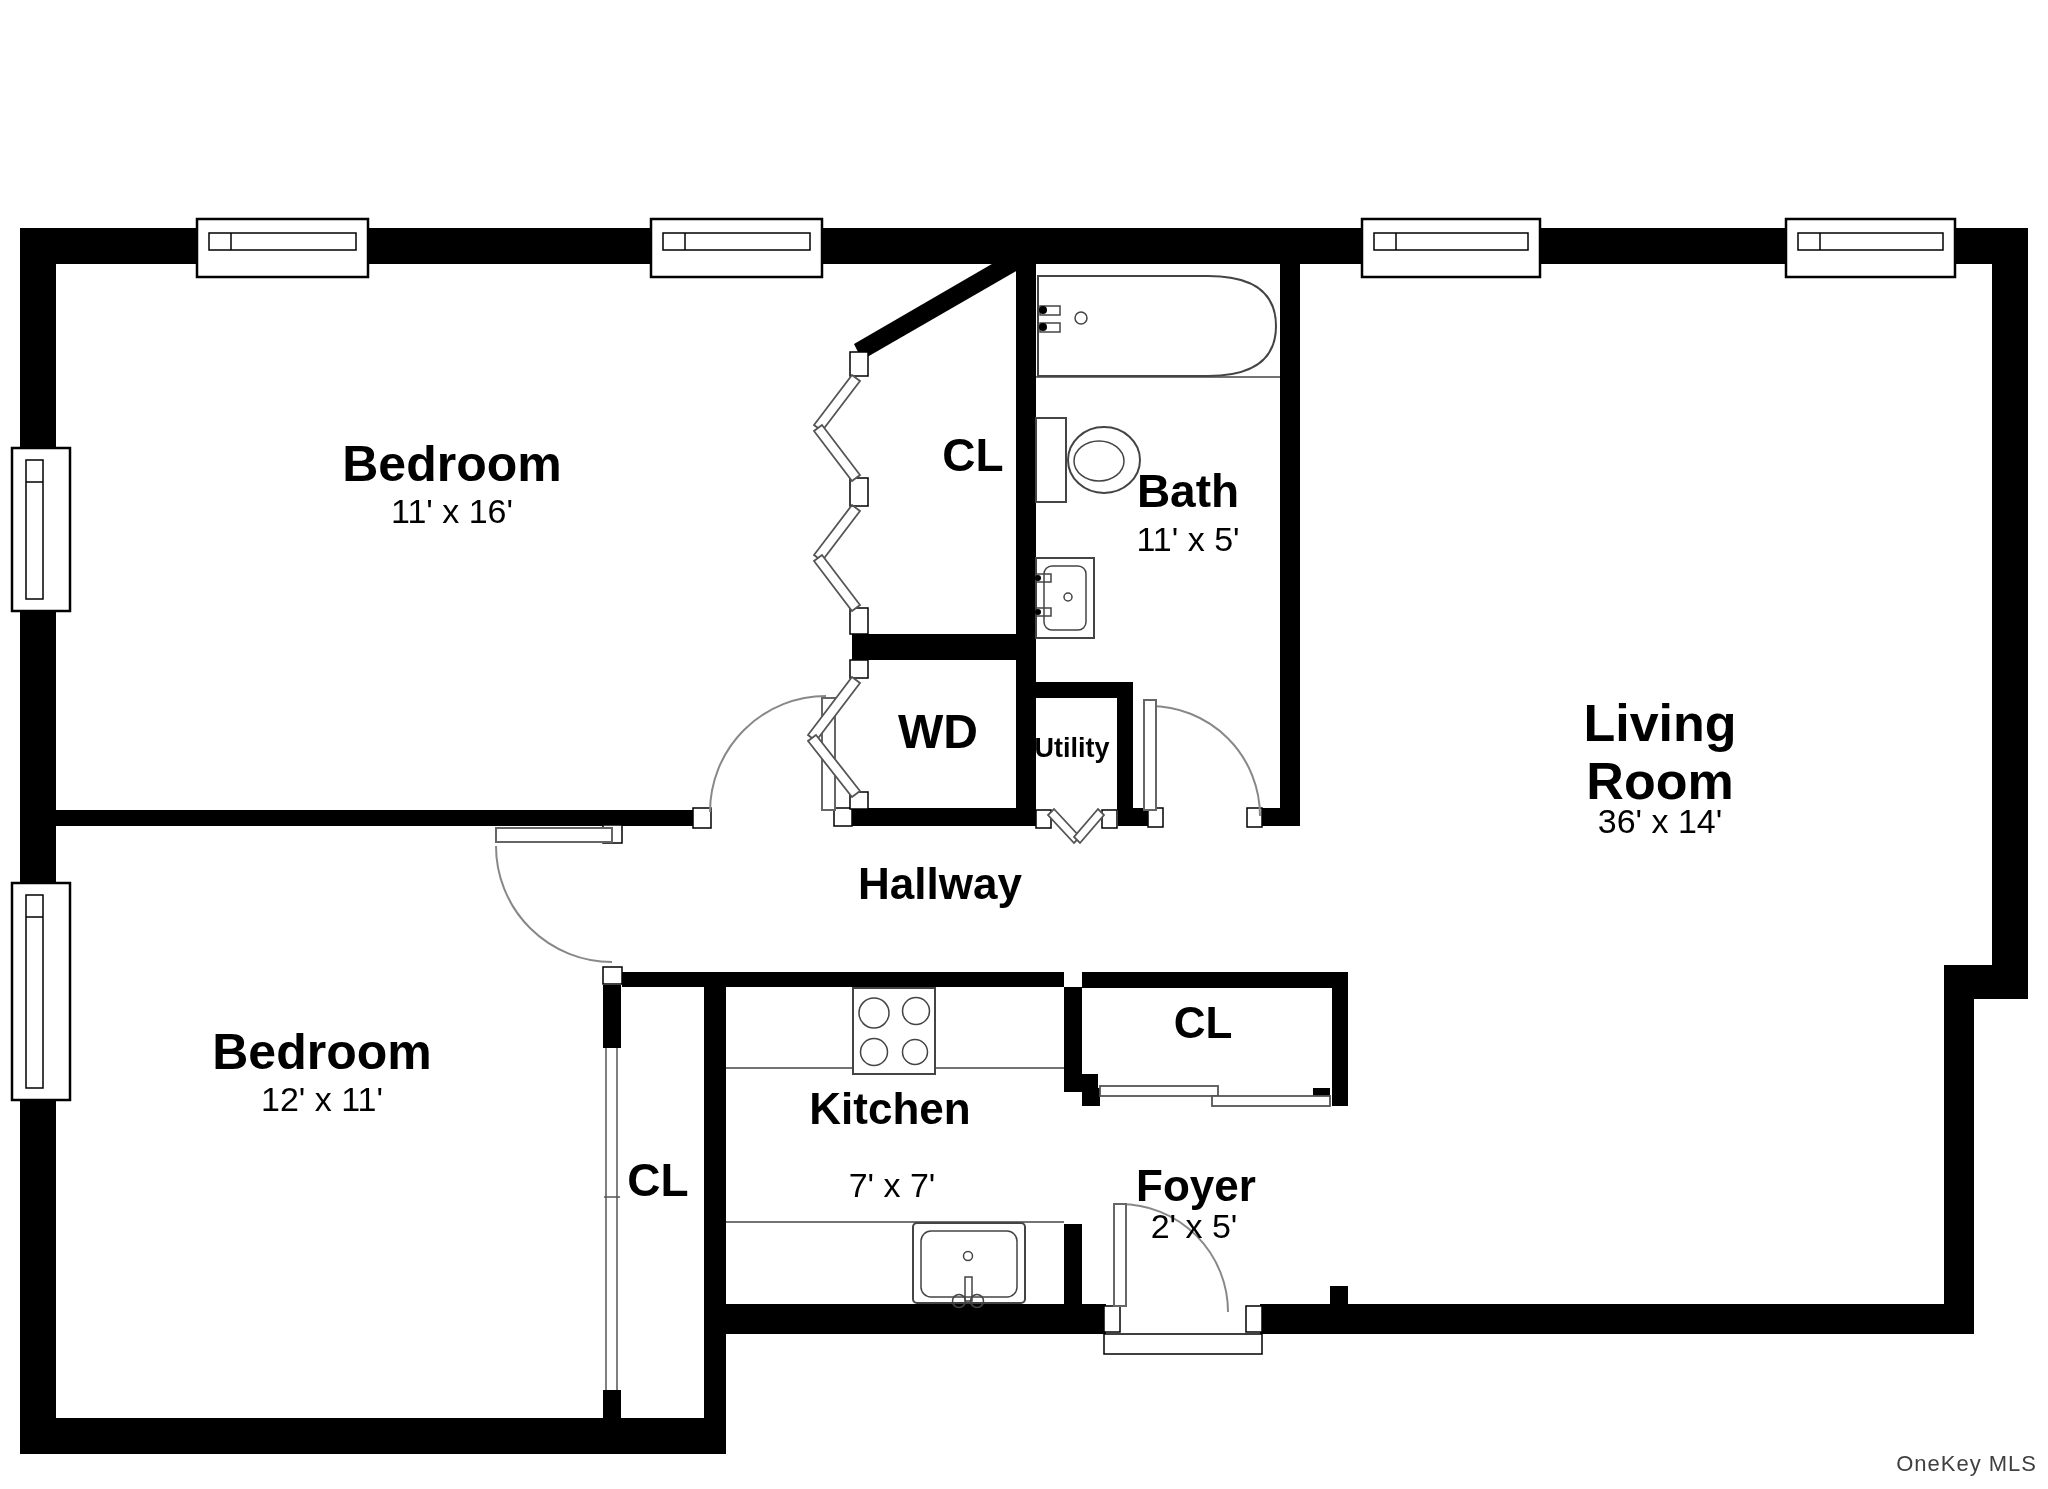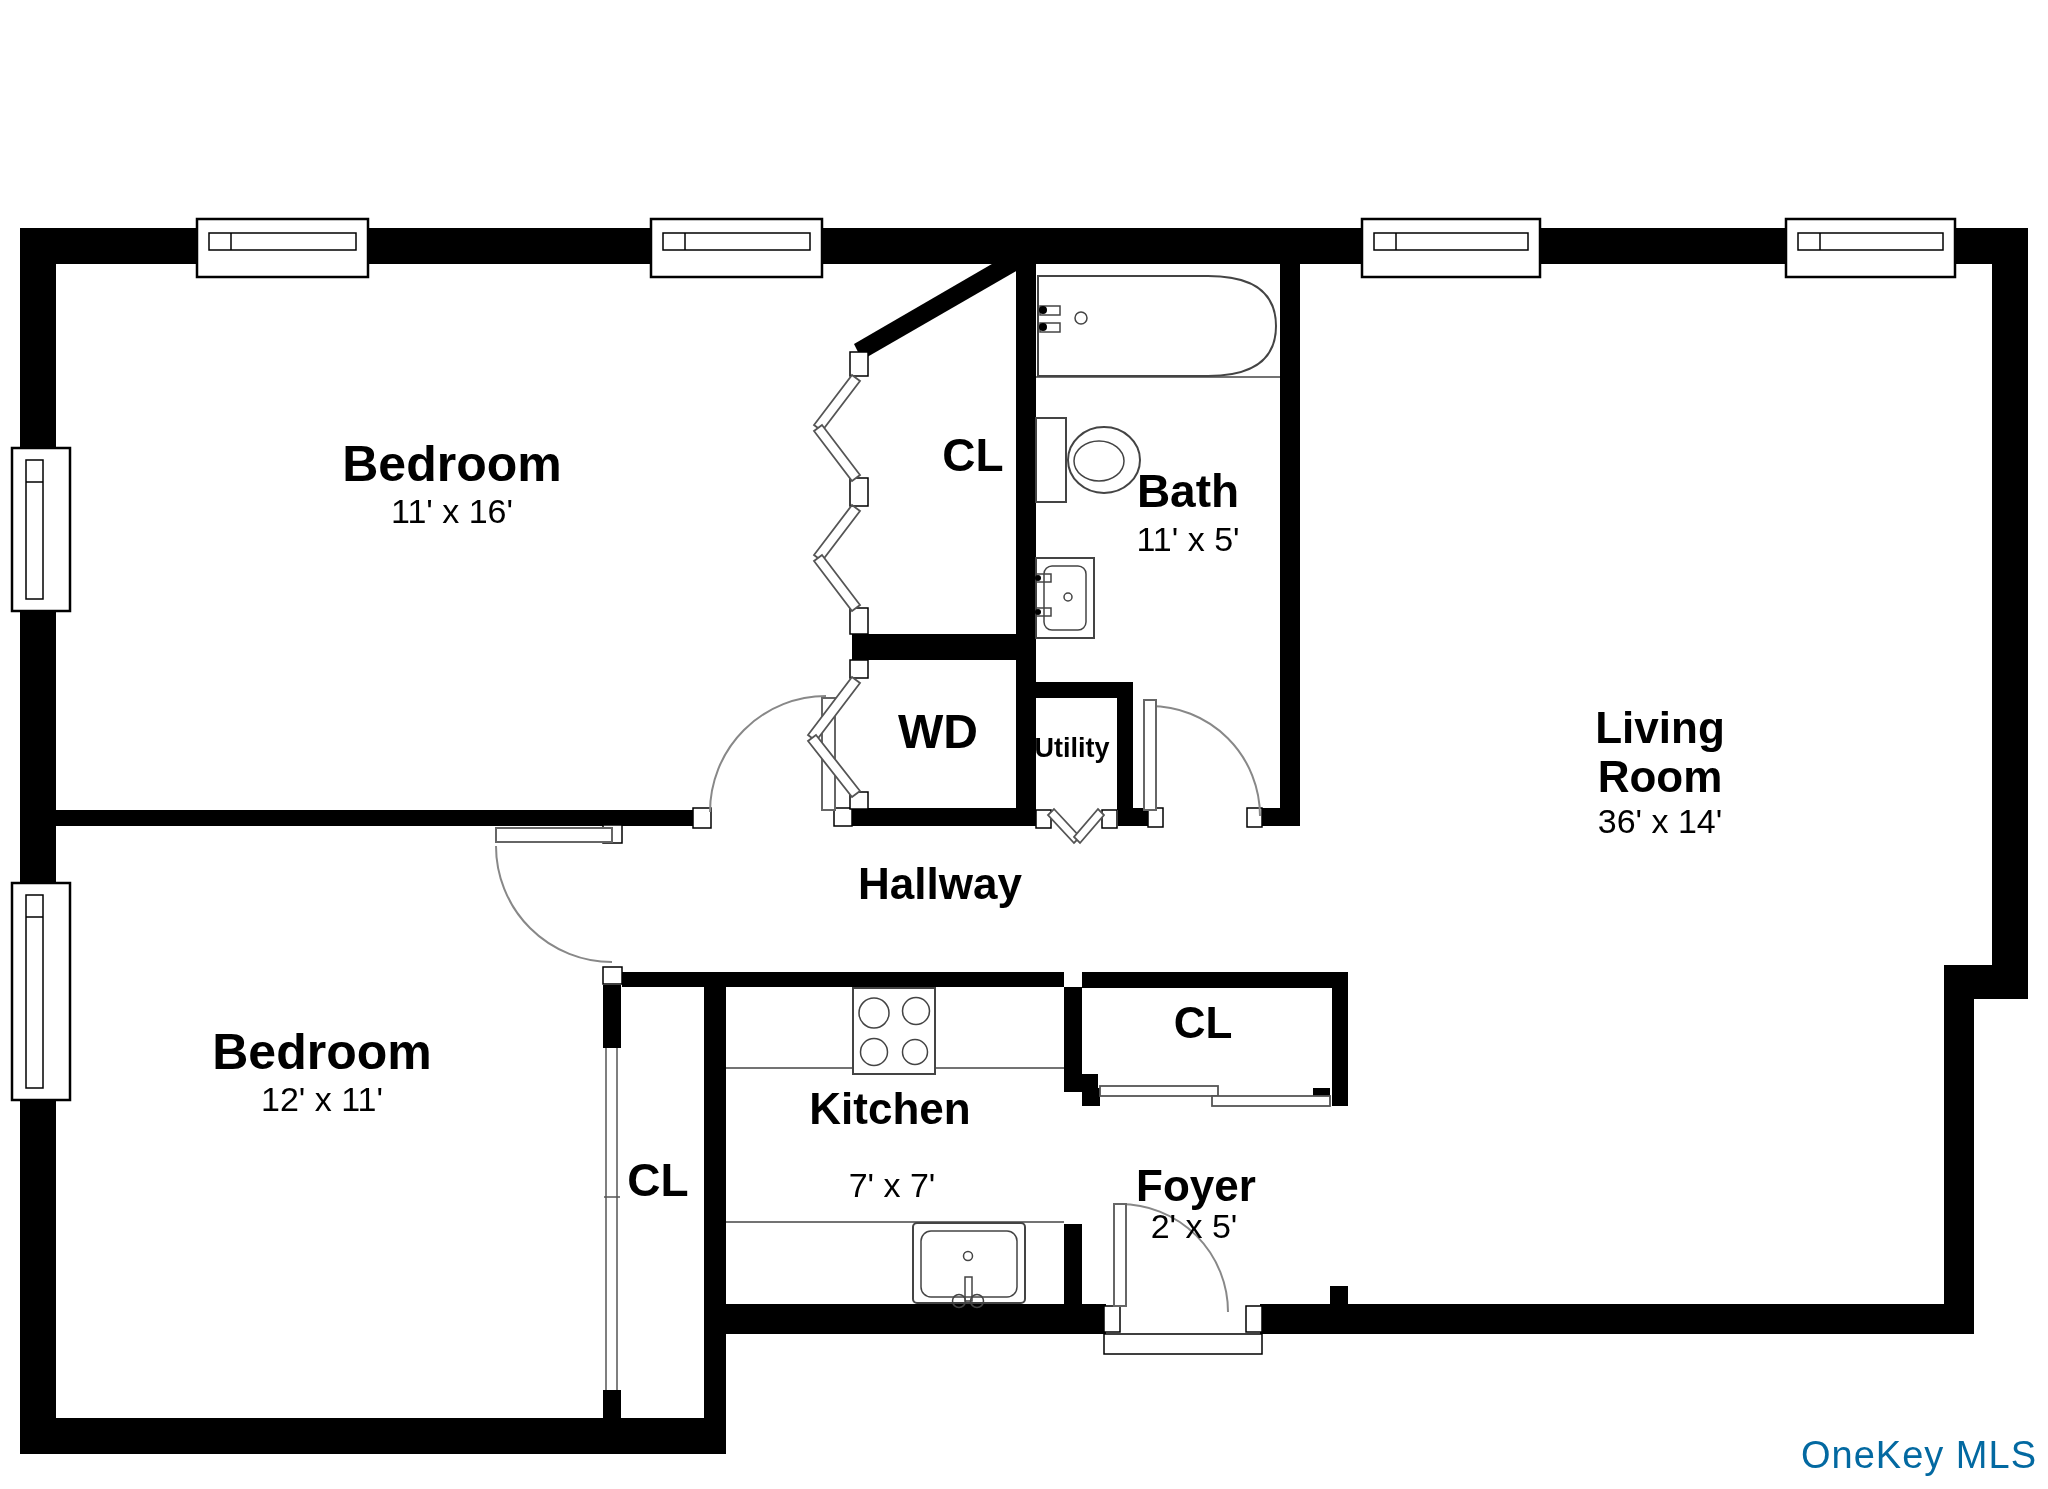--- a/index.html
+++ b/index.html
@@ -30,22 +30,22 @@
     color:#000000;
     white-space:nowrap;
     text-align:center;
     line-height:1.1;
   }
   .b{font-weight:700;}
   .wrap{white-space:normal;width:250px;line-height:1.12;}
   .watermark{
     position:absolute;
     right:11px;bottom:12px;
-    font-size:38px;
-    color:#0369a1;
+    font-size:22px;
+    color:#404040;
     letter-spacing:1px;
   }
 </style>
 </head>
 <body>
 
 <div class="plan">
 
   <svg width="2048" height="1489" viewBox="0 0 2048 1489">
 
@@ -231,21 +231,21 @@
 
 
   <div class="lbl b" style="left:452px;top:464px;font-size:50px;">Bedroom</div>
   <div class="lbl" style="left:452px;top:512px;font-size:34px;">11' x 16'</div>
 
   <div class="lbl b" style="left:973px;top:455px;font-size:46px;">CL</div>
 
   <div class="lbl b" style="left:1188px;top:491px;font-size:46px;">Bath</div>
   <div class="lbl" style="left:1188px;top:540px;font-size:34px;">11' x 5'</div>
 
-  <div class="lbl b wrap" style="left:1660px;top:752px;font-size:44px;">Living Room</div>
+  <div class="lbl b wrap" style="left:1660px;top:752px;font-size:52px;">Living Room</div>
   <div class="lbl" style="left:1660px;top:822px;font-size:34px;">36' x 14'</div>
 
   <div class="lbl b" style="left:938px;top:732px;font-size:48px;">WD</div>
   <div class="lbl b" style="left:1072px;top:749px;font-size:27px;">Utility</div>
   <div class="lbl b" style="left:940px;top:884px;font-size:44px;">Hallway</div>
 
   <div class="lbl b" style="left:322px;top:1052px;font-size:50px;">Bedroom</div>
   <div class="lbl" style="left:322px;top:1100px;font-size:34px;text-align:center;">12' x 11'</div>
 
   <div class="lbl b" style="left:658px;top:1180px;font-size:46px;">CL</div>

